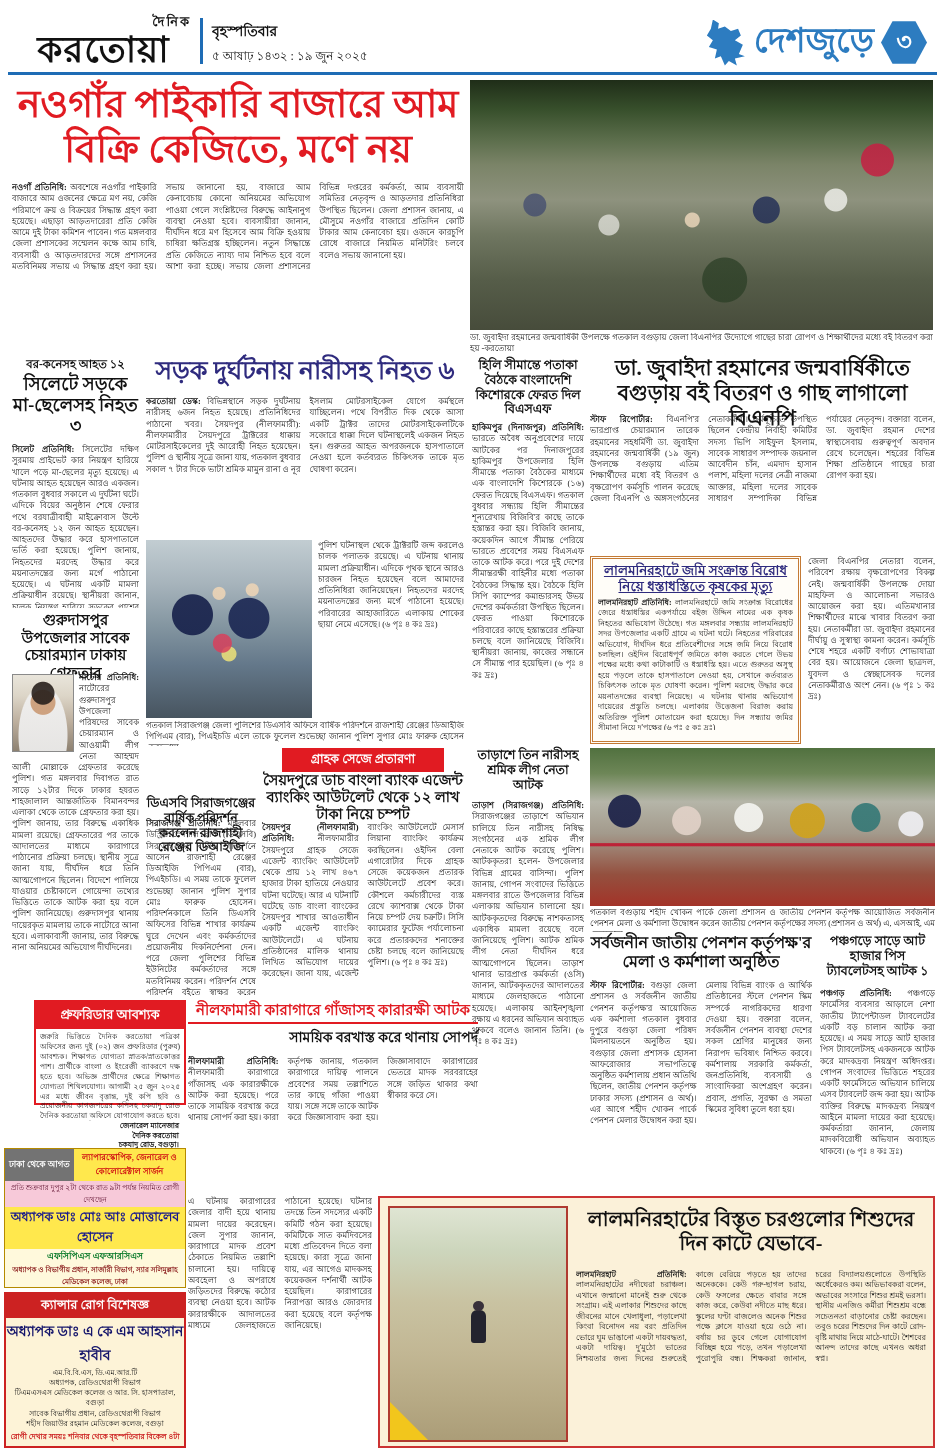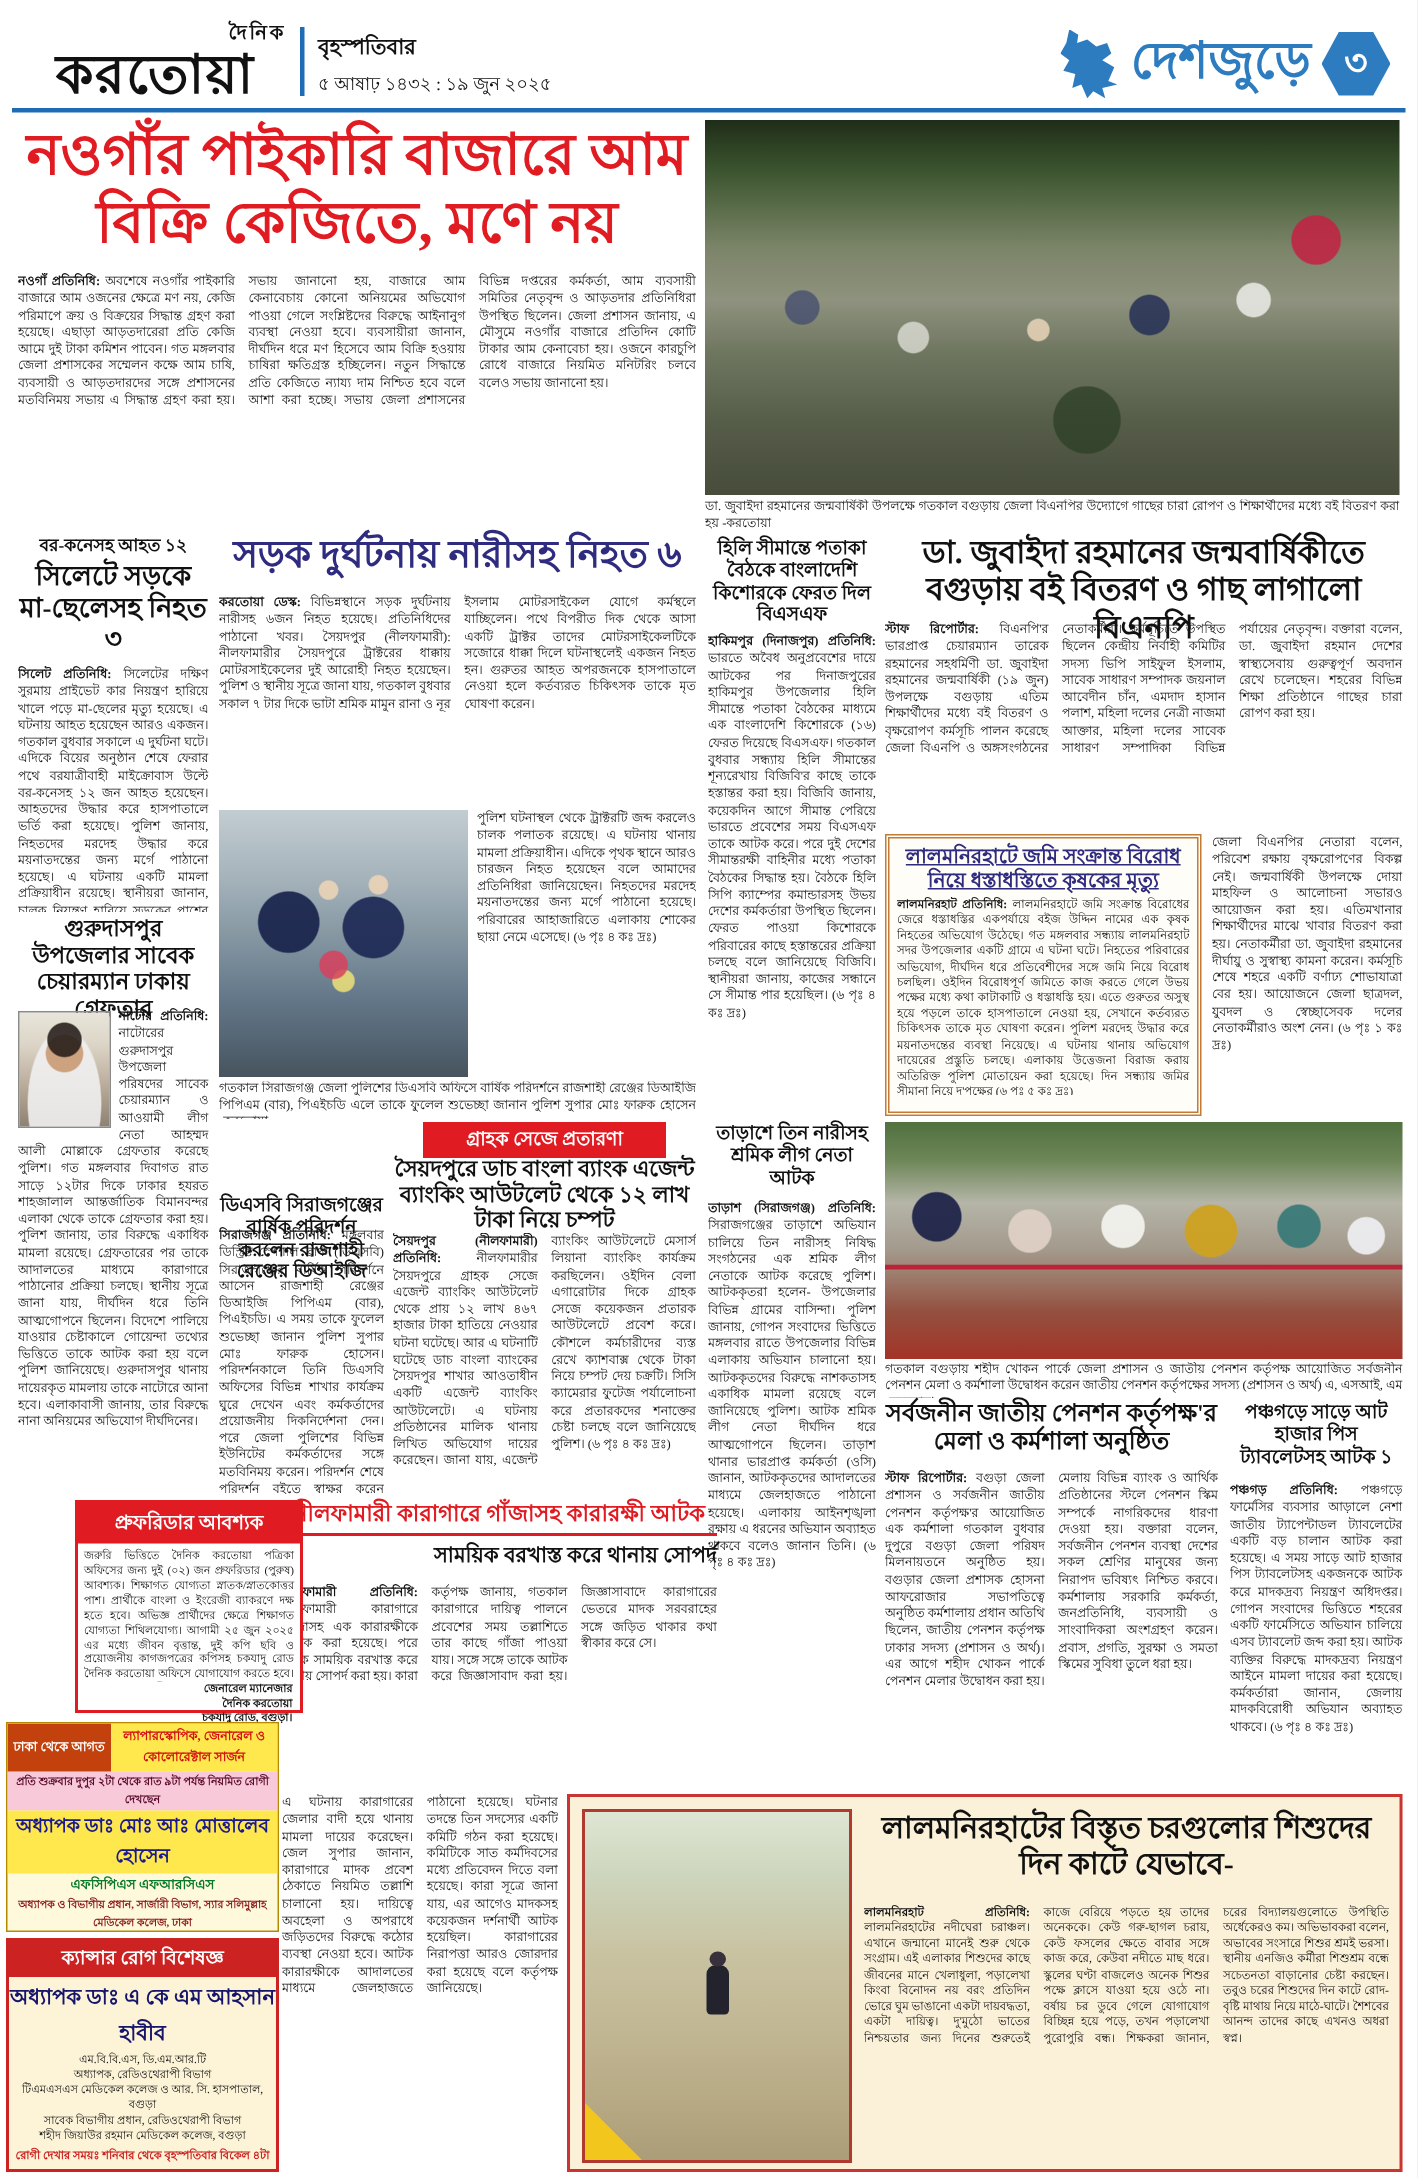--- a/index.html
+++ b/index.html
@@ -64,23 +64,23 @@
   .child-body{position:absolute;left:46%;top:44%;width:15px;height:33px;background:#23232e;border-radius:6px 6px 3px 3px;}
   .child-head{position:absolute;left:calc(46% + 2px);top:calc(44% - 9px);width:11px;height:10px;border-radius:50%;background:#38303a;}
   .corner-tri{position:absolute;left:-2px;bottom:-2px;width:42px;height:42px;background:#f2c61c;clip-path:polygon(0 0,0 100%,100% 100%);}
   
   .kicker-box{background:#e11b22;color:#fff;font-weight:bold;font-size:12.5px;text-align:center;padding:2px 6px;}
   .land-box{border:3px double #c47a35;background:#fffdf8;padding:4px 5px;box-sizing:border-box;}
   .proof-box{border:2px solid #e11b22;box-sizing:border-box;background:#fff;}
   .proof-title{background:#e11b22;color:#fff;font-size:13px;font-weight:bold;text-align:center;padding:3px 0;}
   .ad1{border:1px solid #b58a00;background:#fff9dc;box-sizing:border-box;overflow:hidden;}
   .ad1-row1{display:flex;align-items:stretch;}
-  .ad1-tag{background:#c2410c;color:#fff;font-size:8.6px;font-weight:bold;padding:2px 4px;white-space:nowrap;display:flex;align-items:center;}
+  .ad1-tag{background:#737373;color:#fff;font-size:8.6px;font-weight:bold;padding:2px 4px;white-space:nowrap;display:flex;align-items:center;}
   .ad1-spec{background:#ffe84d;color:#d11212;font-size:8.4px;font-weight:bold;padding:2px 3px;flex:1;text-align:center;}
-  .ad1-sched{background:#f7c9d9;color:#5a0a2a;font-size:7.4px;font-weight:bold;text-align:center;padding:1px 2px;}
+  .ad1-sched{background:#f7c9d9;color:#5a0a2a;font-size:7.4px;font-weight:normal;text-align:center;padding:1px 2px;}
   .ad1-name{background:#ffe84d;color:#1a1a8c;font-size:12.6px;font-weight:bold;text-align:center;padding:1px 0;}
   .ad1-deg{color:#0a7a2a;font-size:9px;font-weight:bold;text-align:center;}
   .ad1-l1{color:#8a1a1a;font-size:7.2px;font-weight:bold;text-align:center;}
   .ad2{border:2px solid #cc2222;background:#fdf3d7;box-sizing:border-box;overflow:hidden;}
   .ad2-title{background:#cc2222;color:#fff;font-size:12.5px;font-weight:bold;text-align:center;padding:2px 0;}
   .ad2-name{color:#15156b;font-size:14px;font-weight:bold;text-align:center;margin-top:2px;}
   .ad2-cred{font-size:7.5px;text-align:center;line-height:1.35;}
   .ad2-time{color:#cc2222;font-size:7.5px;font-weight:bold;text-align:center;margin-top:2px;}
   .char-box{background:#fbf1d9;border:2px solid #cc3333;box-sizing:border-box;}
 </style>
@@ -201,21 +201,21 @@
   </div>
 
   <div class="abs hl" style="left:188px;top:1002px;width:290px;font-size:15px;color:#e11b22;border-bottom:2px solid #e11b22;padding-bottom:2px;">নীলফামারী কারাগারে গাঁজাসহ কারারক্ষী আটক</div>
   <div class="abs hl" style="left:188px;top:1030px;width:290px;font-size:14px;text-align:right;">সাময়িক বরখাস্ত করে থানায় সোপর্দ</div>
   <div class="abs bd cols3" style="left:188px;top:1056px;width:290px;height:132px;">
     <b>নীলফামারী প্রতিনিধি:</b>
     <span>নীলফামারী কারাগারে গাঁজাসহ এক কারারক্ষীকে আটক করা হয়েছে। পরে তাকে সাময়িক বরখাস্ত করে থানায় সোপর্দ করা হয়। কারা কর্তৃপক্ষ জানায়, গতকাল কারাগারে দায়িত্ব পালনে প্রবেশের সময় তল্লাশিতে তার কাছে গাঁজা পাওয়া যায়। সঙ্গে সঙ্গে তাকে আটক করে জিজ্ঞাসাবাদ করা হয়। জিজ্ঞাসাবাদে কারাগারের ভেতরে মাদক সরবরাহের সঙ্গে জড়িত থাকার কথা স্বীকার করে সে।</span>
   </div>
   <div class="abs bd cols2" style="left:188px;top:1196px;width:184px;height:250px;">এ ঘটনায় কারাগারের জেলার বাদী হয়ে থানায় মামলা দায়ের করেছেন। জেল সুপার জানান, কারাগারে মাদক প্রবেশ ঠেকাতে নিয়মিত তল্লাশি চালানো হয়। দায়িত্বে অবহেলা ও অপরাধে জড়িতদের বিরুদ্ধে কঠোর ব্যবস্থা নেওয়া হবে। আটক কারারক্ষীকে আদালতের মাধ্যমে জেলহাজতে পাঠানো হয়েছে। ঘটনার তদন্তে তিন সদস্যের একটি কমিটি গঠন করা হয়েছে। কমিটিকে সাত কর্মদিবসের মধ্যে প্রতিবেদন দিতে বলা হয়েছে। কারা সূত্রে জানা যায়, এর আগেও মাদকসহ কয়েকজন দর্শনার্থী আটক হয়েছিল। কারাগারের নিরাপত্তা আরও জোরদার করা হয়েছে বলে কর্তৃপক্ষ জানিয়েছে।</div>
 
-  <div class="abs proof-box" style="left:50px;top:1000px;width:152px;height:142px;">
+  <div class="abs proof-box" style="left:34px;top:1000px;width:152px;height:105px;">
     <div class="proof-title">প্রুফরিডার আবশ্যক</div>
     <div class="bd" style="font-size:7.4px;padding:3px 4px;height:86px;">জরুরি ভিত্তিতে দৈনিক করতোয়া পত্রিকা অফিসের জন্য দুই (০২) জন প্রুফরিডার (পুরুষ) আবশ্যক। শিক্ষাগত যোগ্যতা স্নাতক/স্নাতকোত্তর পাশ। প্রার্থীকে বাংলা ও ইংরেজী ব্যাকরণে দক্ষ হতে হবে। অভিজ্ঞ প্রার্থীদের ক্ষেত্রে শিক্ষাগত যোগ্যতা শিথিলযোগ্য। আগামী ২৫ জুন ২০২৫ এর মধ্যে জীবন বৃত্তান্ত, দুই কপি ছবি ও প্রয়োজনীয় কাগজপত্রের কপিসহ চকযাদু রোড দৈনিক করতোয়া অফিসে যোগাযোগ করতে হবে। বাছাইকৃত প্রার্থীদেরকে মোবাইল ফোনে যোগাযোগ করা হবে।</div>
     <div style="text-align:right;padding:0 5px;font-size:7.4px;font-weight:bold;line-height:1.3;">
       <div>জেনারেল ম্যানেজার</div>
       <div>দৈনিক করতোয়া</div>
       <div>চকযাদু রোড, বগুড়া।</div>
     </div>
   </div>
 
   <div class="abs ad1" style="left:4px;top:1148px;width:182px;height:140px;">

